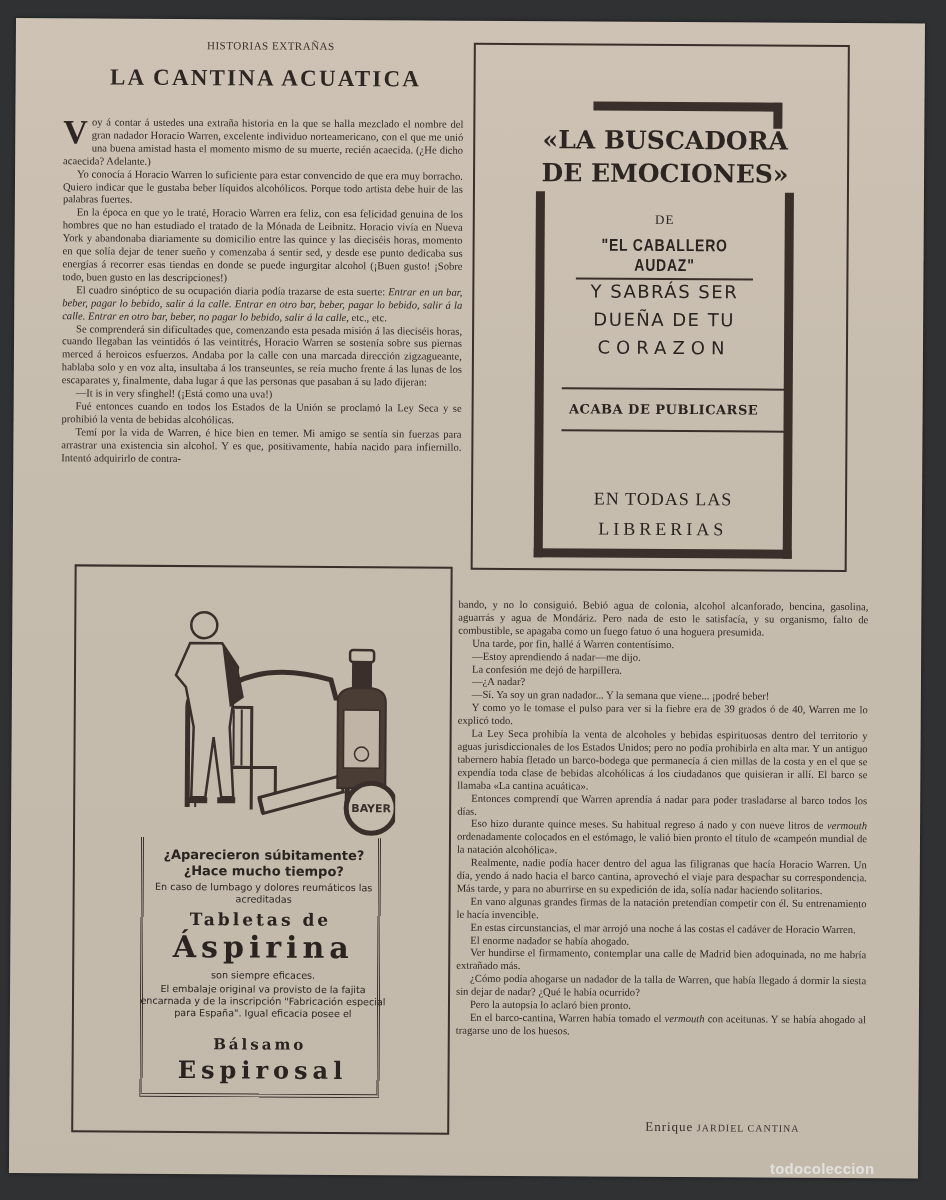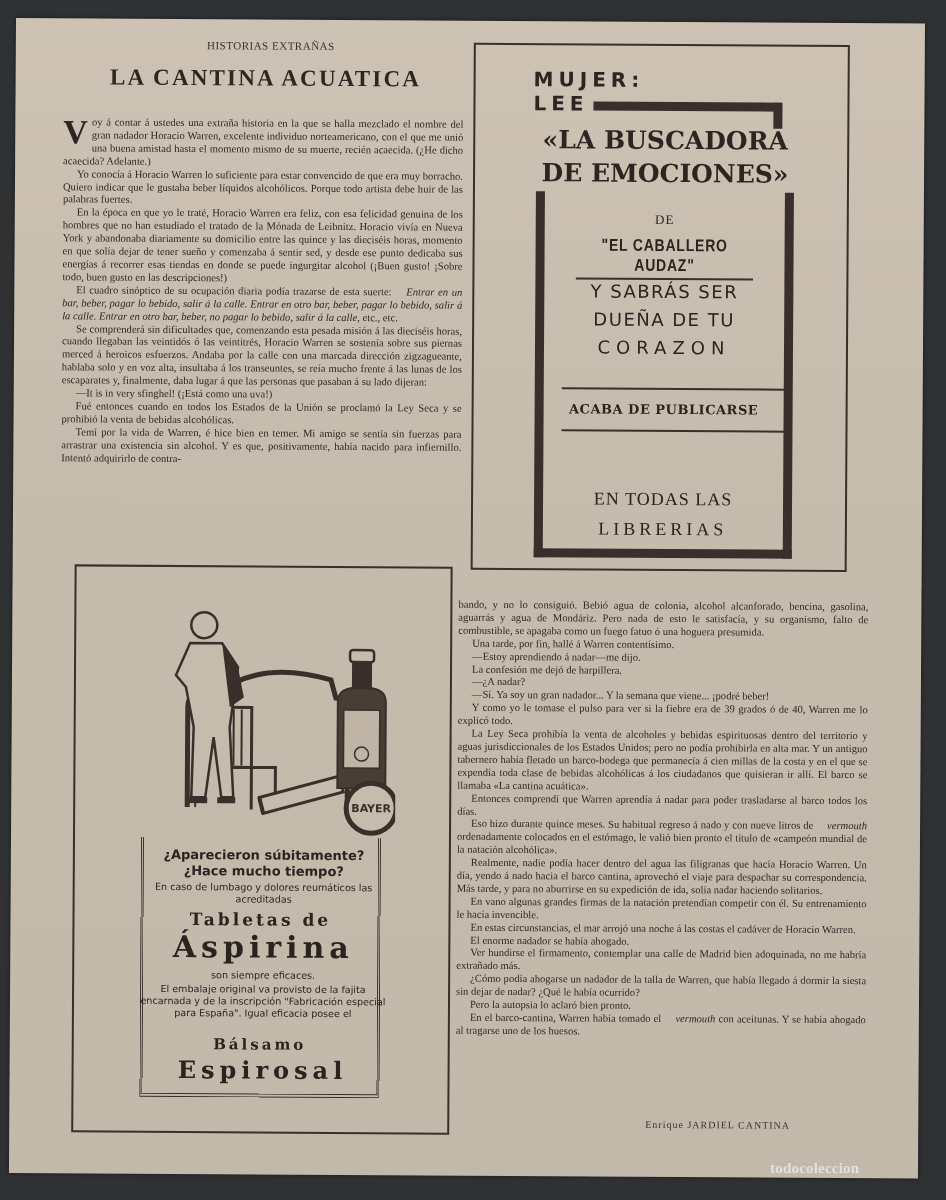--- a/index.html
+++ b/index.html
@@ -34,29 +34,29 @@
     font-family: "Liberation Serif", serif;
     font-size: 10.6px; line-height: 12.9px;
     text-align: justify; color: #2e2622;
   }
   .col p { text-indent: 14px; }
   .col p.noindent { text-indent: 0; }
   .col .dropcap {
     float: left; font-size: 34px; line-height: 30px;
     margin: 1px 4px 0 0; font-weight: bold;
   }
-  .col em { font-style: italic; margin-left: 11px; }
+  .col em { font-style: italic; }
   .col-left { left: 48px; top: 98px; width: 400px; }
   .col-right { left: 446px; top: 578px; width: 410px; }
   .byline {
     position: absolute; left: 636px; top: 1097px;
     font-size: 10px; letter-spacing: 1px;
     font-family: "Liberation Serif", serif; color: #3a312b;
   }
-  .byline .sc { font-size: 10px; }
+  .byline .sc { font-size: 13px; }
 
   
   .ad-book {
     position: absolute; left: 458px; top: 22px;
     width: 376px; height: 527px;
     border: 2px solid #3a2f2a;
   }
   .ad-book .mujer {
     position: absolute; left: 58px; top: 22px;
     font-family: "DejaVu Sans", sans-serif; font-weight: bold;
@@ -140,21 +140,21 @@
     position: absolute; left: 0; width: 100%; text-align: center;
     font-family: "DejaVu Serif", serif; font-weight: bold; font-size: 15px; letter-spacing: 3px;
   }
   .ad-aspirin .espirosal {
     position: absolute; left: -10px; width: 260px; text-align: center;
     font-family: "DejaVu Serif", serif; font-weight: bold; font-size: 24px; letter-spacing: 5px;
   }
 
   .watermark {
     position: absolute; left: 770px; top: 1160px;
-    font-family: Liberation Serif, serif; font-weight: bold; font-size: 15px;
+    font-family: Liberation Sans, sans-serif; font-weight: bold; font-size: 15px;
     color: #e4e4e4; letter-spacing: 0.2px; opacity: 0.92;
   }
 </style>
 </head>
 <body>
 
 <div class="page">
 
   <div class="section-kicker">HISTORIAS EXTRAÑAS</div>
   <h1 class="headline">LA CANTINA ACUATICA</h1>
@@ -164,24 +164,20 @@
     <p>Yo conocía á Horacio Warren lo suficiente para estar convencido de que era muy borracho. Quiero indicar que le gustaba beber líquidos alcohólicos. Porque todo artista debe huir de las palabras fuertes.</p>
     <p>En la época en que yo le traté, Horacio Warren era feliz, con esa felicidad genuina de los hombres que no han estudiado el tratado de la Mónada de Leibnitz. Horacio vivía en Nueva York y abandonaba diariamente su domicilio entre las quince y las dieciséis horas, momento en que solía dejar de tener sueño y comenzaba á sentir sed, y desde ese punto dedicaba sus energías á recorrer esas tiendas en donde se puede ingurgitar alcohol (¡Buen gusto! ¡Sobre todo, buen gusto en las descripciones!)</p>
     <p><span>El cuadro sinóptico de su ocupación diaria podía trazarse de esta suerte: </span><em>Entrar en un bar, beber, pagar lo bebido, salir á la calle. Entrar en otro bar, beber, pagar lo bebido, salir á la calle. Entrar en otro bar, beber, no pagar lo bebido, salir á la calle</em><span>, etc., etc.</span></p>
     <p>Se comprenderá sin dificultades que, comenzando esta pesada misión á las dieciséis horas, cuando llegaban las veintidós ó las veintitrés, Horacio Warren se sostenía sobre sus piernas merced á heroicos esfuerzos. Andaba por la calle con una marcada dirección zigzagueante, hablaba solo y en voz alta, insultaba á los transeuntes, se reía mucho frente á las lunas de los escaparates y, finalmente, daba lugar á que las personas que pasaban á su lado dijeran:</p>
     <p>—It is in very sfinghel! (¡Está como una uva!)</p>
     <p>Fué entonces cuando en todos los Estados de la Unión se proclamó la Ley Seca y se prohibió la venta de bebidas alcohólicas.</p>
     <p>Temí por la vida de Warren, é hice bien en temer. Mi amigo se sentía sin fuerzas para arrastrar una existencia sin alcohol. Y es que, positivamente, había nacido para infiernillo. Intentó adquirirlo de contra-</p>
   </div>
 
   <div class="ad-book">
-    <div class="mujer">
-      <div>MUJER:</div>
-      <div>LEE</div>
-    </div>
     <div class="topbar"></div>
     <div class="topbar-drop"></div>
     <div class="title">
       <div>«LA BUSCADORA</div>
       <div>DE EMOCIONES»</div>
     </div>
     <div class="frame">
       <div class="de">DE</div>
       <div class="author">"EL CABALLERO AUDAZ"</div>
       <div class="tagline">

